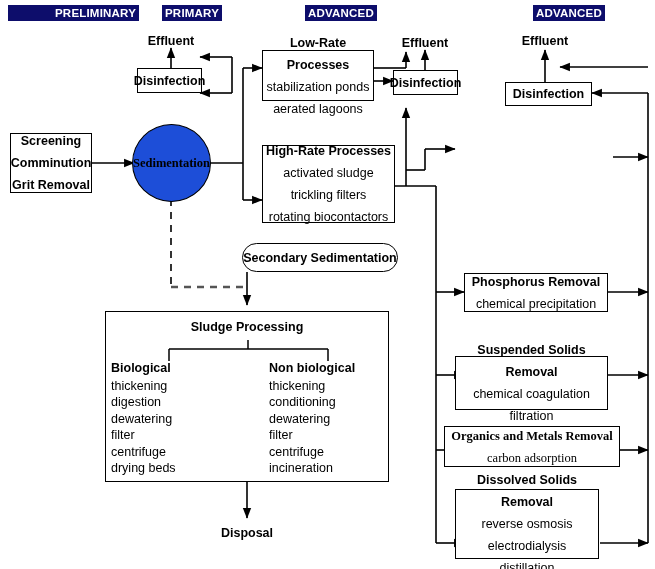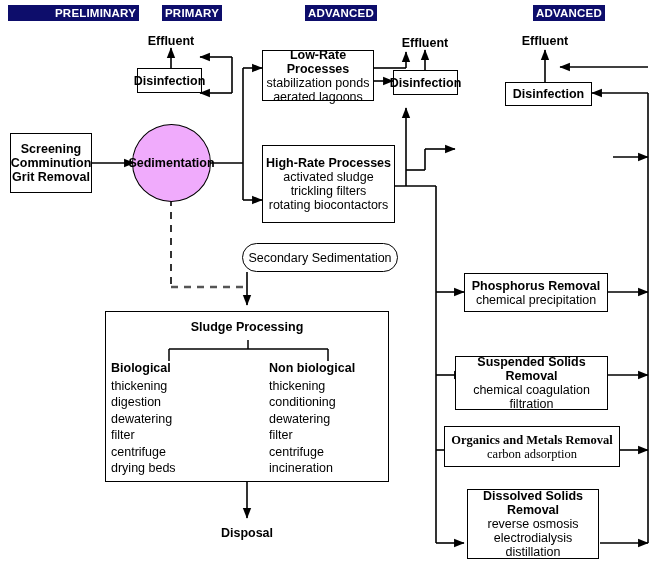--- a/index.html
+++ b/index.html
@@ -6,31 +6,31 @@
   body{width:655px;height:569px;position:relative;overflow:hidden;
        font-family:"Liberation Sans","DejaVu Sans",sans-serif;color:#000;}
   #canvas{position:absolute;left:0;top:0;width:655px;height:569px;}
   svg.wires{position:absolute;left:0;top:0;width:655px;height:569px;pointer-events:none;}
 
   .stage-tag{position:absolute;background:#0d0d6b;color:#fff;font-weight:bold;
              font-size:11.5px;letter-spacing:.2px;padding:2px 3px 2px 3px;line-height:12px;}
 
   .pbox{position:absolute;border:1.6px solid #000;background:#fff;box-sizing:border-box;
         display:flex;flex-direction:column;align-items:center;justify-content:center;
-        text-align:center;font-size:12.5px;line-height:14px;}
+        text-align:center;font-size:12.5px;line-height:22px;}
   .pbox .hd{font-weight:bold;}
   .pbox .ln{font-weight:normal;text-align:center;}
 
   .oval{position:absolute;border:1.4px solid #000;background:#fff;border-radius:40px;
         box-sizing:border-box;display:flex;align-items:center;justify-content:center;
-        font-size:12.5px;font-weight:normal;}
-
-  .circ{position:absolute;border:1.3px solid #000;border-radius:50%;background:#f0abfc;
+        font-size:12.5px;font-weight:bold;}
+
+  .circ{position:absolute;border:1.3px solid #000;border-radius:50%;background:#1d4ed8;
         box-sizing:border-box;display:flex;align-items:center;justify-content:center;
-        font-size:12.5px;font-weight:bold;}
+        font-size:12.5px;font-weight:bold;font-family:Liberation Serif, serif;}
 
   .flabel{position:absolute;font-size:12.5px;font-weight:bold;text-align:center;}
 
   .sludge{position:absolute;border:1.8px solid #000;background:#fff;box-sizing:border-box;padding-left:36px;}
   .sludge .title{position:absolute;left:0;right:0;top:8px;text-align:center;
                  font-size:12.5px;font-weight:bold;}
   .col{position:absolute;top:48px;text-align:left;font-size:12.5px;line-height:16.5px;}
   .col .hd{font-weight:bold;display:block;margin-bottom:1px;}
   .col .ln{display:block;}
 </style>
@@ -157,21 +157,21 @@
     <span class="hd">Suspended Solids Removal</span>
     <span class="ln">chemical coagulation</span>
     <span class="ln">filtration</span>
   </div>
 
   <div class="pbox" style="left:444px;top:426px;width:176px;height:41px;font-family:Liberation Serif, serif;">
     <span class="hd">Organics and Metals Removal</span>
     <span class="ln">carbon adsorption</span>
   </div>
 
-  <div class="pbox" style="left:455px;top:489px;width:132px;height:70px;margin-left:12px;">
+  <div class="pbox" style="left:455px;top:489px;width:144px;height:70px;">
     <span class="hd">Dissolved Solids Removal</span>
     <span class="ln">reverse osmosis</span>
     <span class="ln">electrodialysis</span>
     <span class="ln">distillation</span>
   </div>
 
   <div class="sludge" style="left:105px;top:311px;width:284px;height:171px;">
     <div class="title">Sludge Processing</div>
     <svg style="position:absolute;left:0;top:0;width:284px;height:171px;">
       <g stroke="#000" stroke-width="1.5" fill="none">

